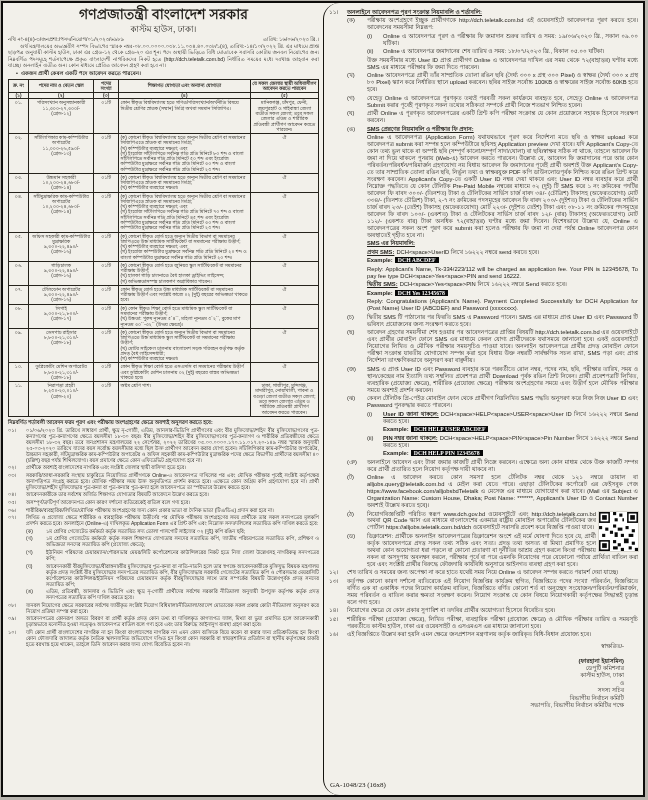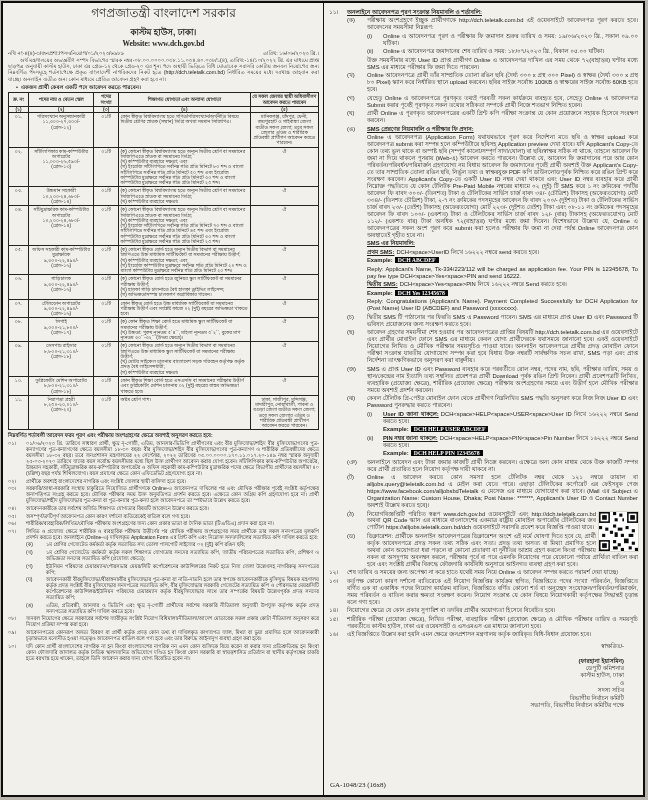--- a/index.html
+++ b/index.html
@@ -1,25 +1,25 @@
 <!DOCTYPE html>
 <html><head>
 <meta charset="utf-8">
 <style>
   html,body{margin:0;padding:0;}
   body{width:648px;height:800px;background:#b8b5ae;font-family:"Liberation Sans","DejaVu Sans",sans-serif;position:relative;}
   .page{position:absolute;left:1px;top:1px;width:644px;height:796px;box-sizing:border-box;background:#f2f0ea;border:2px solid #0e0d0b;overflow:hidden;}
   .cols{display:flex;height:100%;}
   .col{box-sizing:border-box;overflow:hidden;color:#211f1a;text-align:justify;}
   .col-left{width:322px;padding:3px 4px 2px 5px;font-size:5px;line-height:1.2;}
-  .col-right{width:322px;border-left:1.5px solid #15130e;padding:4px 5px 2px 5px;font-size:5.8px;line-height:1.2;position:relative;}
+  .col-right{width:322px;border-left:1.5px solid #15130e;padding:4px 5px 2px 5px;font-size:5.8px;line-height:1.2;position:relative;border-radius:16px;}
   
   .hdr{text-align:center;margin-bottom:2px;}
-  .h1{font-size:12px;font-weight:normal;}
-  .h2{font-size:8.5px;font-weight:bold;margin-top:7px;}
+  .h1{font-size:14px;font-weight:bold;}
+  .h2{font-size:8.5px;font-weight:normal;margin-top:1px;}
   .h3{font-size:8px;font-weight:bold;margin-top:1px;}
   .web{font-size:7.5px;font-weight:bold;font-family:"Liberation Serif","DejaVu Serif",serif;margin-top:1px;}
   .memo{display:flex;justify-content:space-between;font-size:5.2px;margin:2px 0 1px 0;}
   .intro{font-size:5.2px;text-indent:12px;}
   .bullet{font-weight:bold;font-size:5.4px;margin:2px 0 2px 8px;}
   .bullet .dot{margin-right:3px;}
   
   table.posts{width:100%;border-collapse:collapse;font-size:4.7px;line-height:1.12;table-layout:fixed;margin:1px 0 2px 0;}
   table.posts th,table.posts td{border:0.8px solid #26231c;padding:1px 1.5px;vertical-align:top;box-sizing:border-box;}
   table.posts thead th{text-align:center;font-weight:bold;vertical-align:middle;}
@@ -50,21 +50,20 @@
 </head>
 <body>
 
 <div class="page">
   <div class="cols">
 
     <div class="col col-left">
       <div class="hdr">
         <div class="h1">গণপ্রজাতন্ত্রী বাংলাদেশ সরকার</div>
         <div class="h2">কাস্টম হাউস, ঢাকা।</div>
-        <div class="web">Website: www.dch.gov.bd</div>
       </div>
       <div class="memo">
         <span>নথি নং-৪(৪)-৩/জনপ্রশা:/পসদ/নিয়োগ/০১/২০২৩/৬৯৮৯</span>
         <span>তারিখ: ১৬/০৬/২০২৩ খ্রি.।</span>
       </div>
       <div class="intro">অর্থ মন্ত্রণালয়ের অভ্যন্তরীণ সম্পদ বিভাগের স্মারক নম্বর-০৮.০০.০০০০.০৩৮.১১.০৩৪.৪০.০৩৮/১(৪), তারিখ:-১৪/১০/২০২২ খ্রি. এর মাধ্যমে প্রাপ্ত ছাড়পত্র অনুযায়ী কাস্টম হাউস, ঢাকা এর গ্রেড-১২ থেকে গ্রেড-২০ এর শূন্য পদে অস্থায়ী ভিত্তিতে বিধি মোতাবেক সরাসরি কোটায় জনবল নিয়োগের জন্য নিম্নবর্ণিত পদসমূহে শর্তসাপেক্ষে প্রকৃত বাংলাদেশী নাগরিকদের নিকট হতে (http://dch.teletalk.com.bd) নির্ধারিত সময়ের মধ্যে দরখাস্ত আহবান করা যাচ্ছে। অনলাইন ব্যতীত অন্য কোন মাধ্যমে প্রেরিত আবেদন গ্রহণ করা হবে না।</div>
       <div class="bullet">
         <span class="dot">•</span><span>একজন প্রার্থী কেবল একটি পদে আবেদন করতে পারবেন।</span>
       </div>
 

